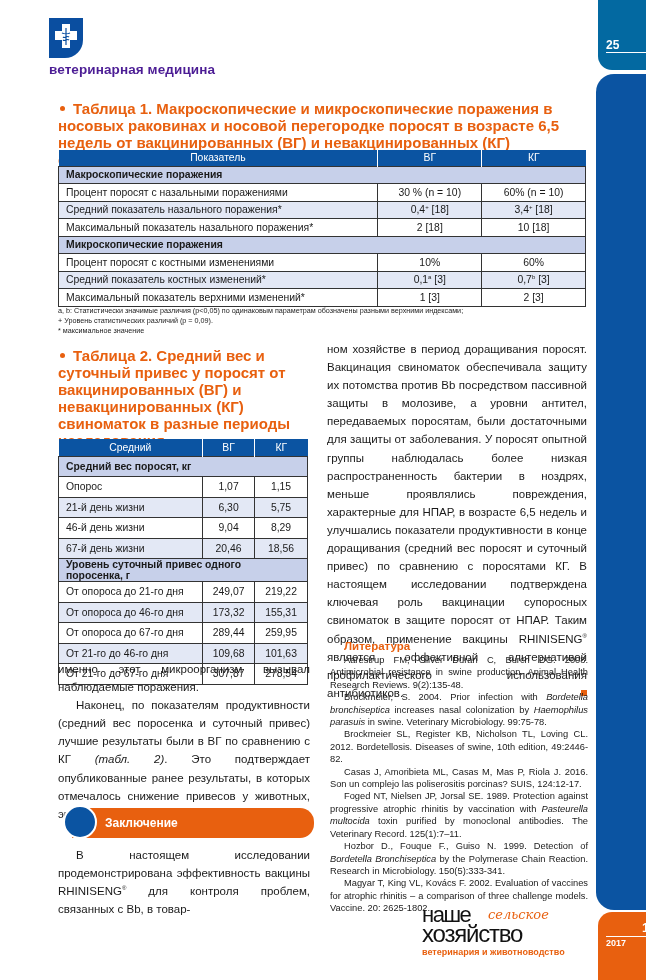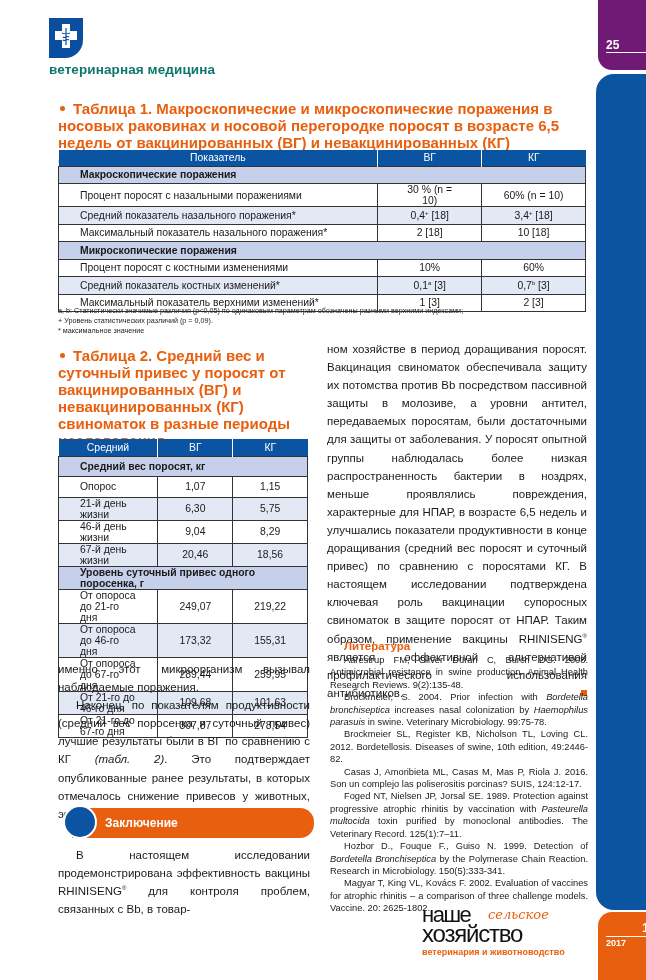--- a/index.html
+++ b/index.html
@@ -9,27 +9,27 @@
     
     .logo-box {
       position: absolute; left: 49px; top: 18px; width: 34px; height: 40px;
       background: #0a4ea0; border-bottom-right-radius: 18px;
     }
     .logo-cross {
       position: absolute; left: 6px; top: 6px; width: 22px; height: 24px;
     }
     .section-label {
       position: absolute; left: 49px; top: 62px;
-      font-size: 13.5px; font-weight: bold; color: #0f766e; letter-spacing: 0.1px;
+      font-size: 13.5px; font-weight: bold; color: #4c1d95; letter-spacing: 0.1px;
     }
 
     
     .rail-top {
       position: absolute; left: 598px; top: 0; width: 48px; height: 70px;
-      background: #701a75; border-bottom-left-radius: 14px;
+      background: #0369a1; border-bottom-left-radius: 14px;
     }
     .rail-top .pg {
       position: absolute; left: 8px; top: 38px; font-size: 12px; font-weight: bold; color: #fff;
     }
     .rail-top .pg-line { position: absolute; left: 8px; top: 52px; width: 40px; height: 1px; background: #fff; }
     .rail-blue {
       position: absolute; left: 596px; top: 74px; width: 50px; height: 836px;
       background: #0b54a2; border-top-left-radius: 18px; border-bottom-left-radius: 18px;
     }
     .rail-bottom {
@@ -45,21 +45,21 @@
       position: absolute; color: #e8600f; font-weight: bold; line-height: 17px; font-size: 15px;
     }
     .tbl-title .bullet { display: inline-block; width: 5px; height: 5px; background: #e8600f; border-radius: 50%; margin: 0 8px 3px 2px; vertical-align: middle; }
     #t1-title { left: 58px; top: 100px; width: 535px; }
     #t2-title { left: 58px; top: 347px; width: 250px; }
 
     
     table { border-collapse: collapse; position: absolute; font-size: 10.4px; }
     th { background: #0b54a2; color: #fff; font-weight: normal; height: 16px; border-right: 1px solid #fff; text-align: center; }
     th:last-child { border-right: none; }
-    td { border: 1px solid #333; height: 17.5px; padding: 0 21px; }
+    td { border: 1px solid #333; height: 17.5px; padding: 0 7px; }
     td.c { text-align: center; }
     tr.grp td { background: #c7d0ea; font-weight: bold; }
     tr.alt td { background: #e3e8f5; }
     sup { font-size: 6px; vertical-align: super; line-height: 0; }
 
     #table1 { left: 58px; top: 150px; width: 528px; }
     #table1 col.c1 { width: 320px; } #table1 col.c2 { width: 104px; } #table1 col.c3 { width: 104px; }
 
     #table2 { left: 58px; top: 439px; width: 250px; font-size: 10.4px; }
     #table2 col.c1 { width: 145px; } #table2 col.c2 { width: 52px; } #table2 col.c3 { width: 53px; }

